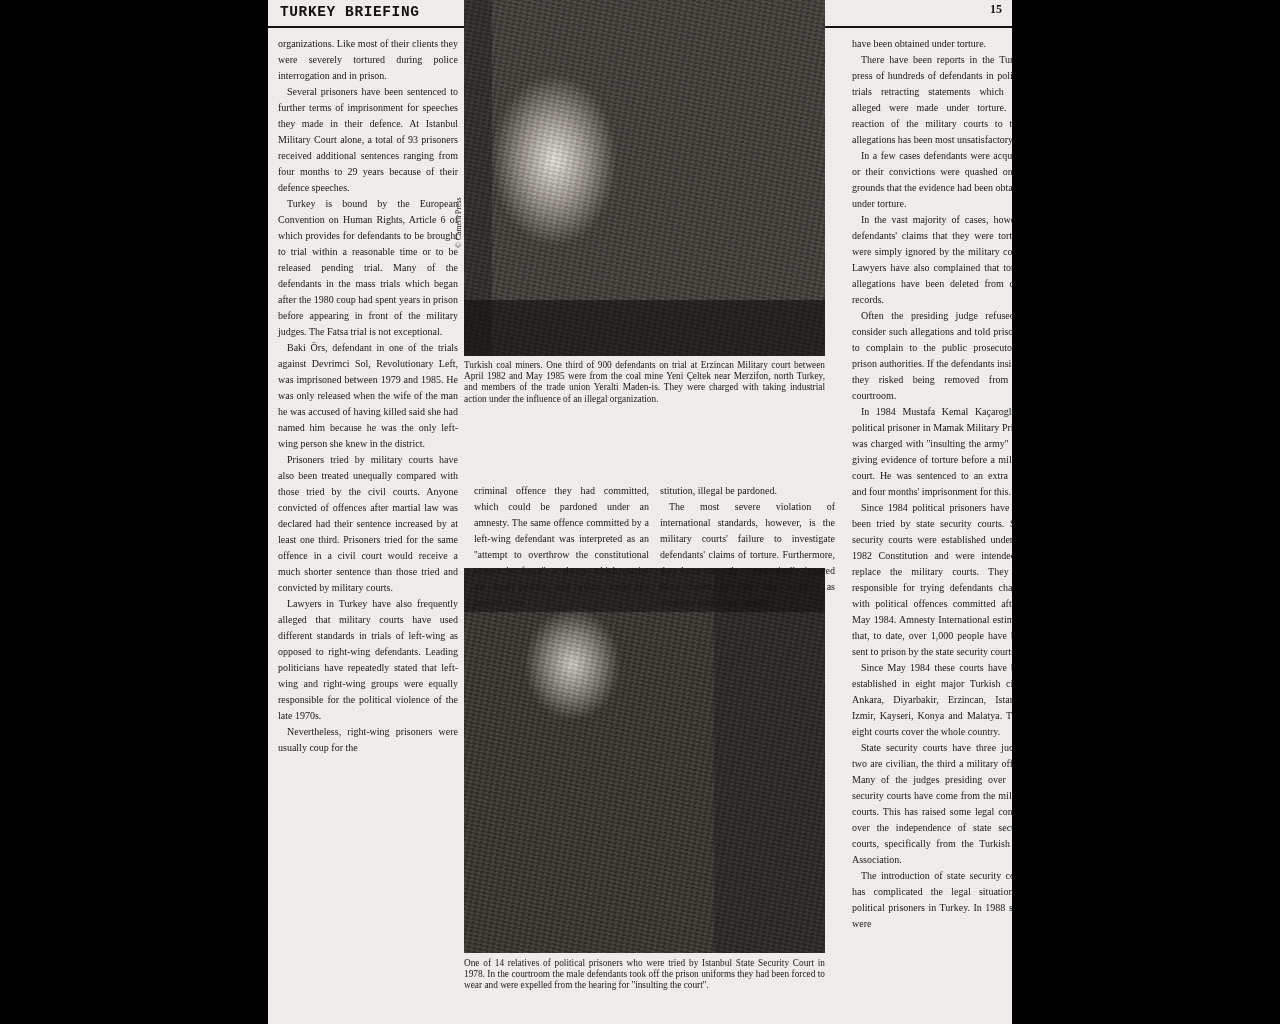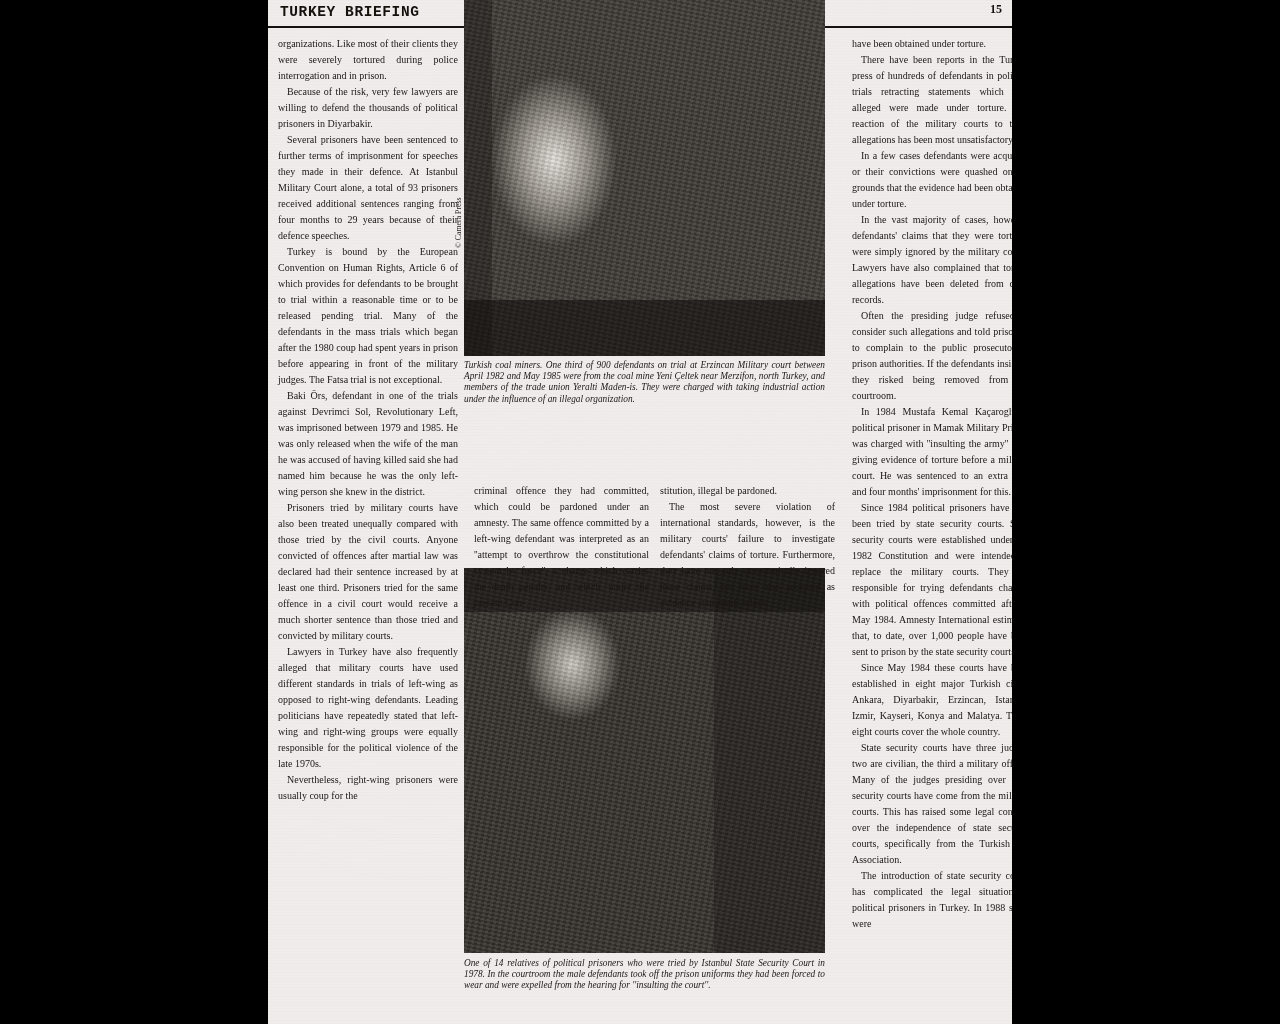--- a/index.html
+++ b/index.html
@@ -119,21 +119,20 @@
       radial-gradient(ellipse 70px 55px at 50% 62%, #e8e4de 0%, #9a958d 45%, #3a3732 85%),
       linear-gradient(190deg, #8a8680 0%, #5c5852 50%, #26231f 100%);
   }
   .photo .dark-strip {
     position: absolute;
     background: rgba(12,10,8,0.55);
   }
   .caption {
     position: absolute;
     font-family: "Liberation Serif", serif;
-    font-style: italic;
     font-size: 9.3px;
     line-height: 11.2px;
     color: #1a1713;
     text-align: justify;
   }
   #caption-top { left: 196px; top: 360px; width: 361px; }
   #caption-bottom { left: 196px; top: 958px; width: 361px; }
   .credit-wrap {
     position: absolute;
     left: 186px;
@@ -179,21 +178,20 @@
     <div class="grain"></div>
     <div class="dark-strip" style="left:0;top:0;width:361px;height:44px;background:rgba(15,13,11,0.5);"></div>
     <div class="dark-strip" style="left:250px;top:0;width:111px;height:385px;background:rgba(18,16,13,0.30);"></div>
   </div>
 
   <div class="caption" id="caption-bottom">One of 14 relatives of political prisoners who were tried by Istanbul State Security Court in 1978. In the courtroom the male defendants took off the prison uniforms they had been forced to wear and were expelled from the hearing for ''insulting the court''.</div>
 
   <div class="cols">
     <div class="col" id="col-left">
         <p class="first">organizations. Like most of their clients they were severely tortured during police interrogation and in prison.</p>
-        <p>Because of the risk, very few lawyers are willing to defend the thousands of political prisoners in Diyarbakir.</p>
         <p>Several prisoners have been sentenced to further terms of imprisonment for speeches they made in their defence. At Istanbul Military Court alone, a total of 93 prisoners received additional sentences ranging from four months to 29 years because of their defence speeches.</p>
         <p>Turkey is bound by the European Convention on Human Rights, Article 6 of which provides for defendants to be brought to trial within a reasonable time or to be released pending trial. Many of the defendants in the mass trials which began after the 1980 coup had spent years in prison before appearing in front of the military judges. The Fatsa trial is not exceptional.</p>
         <p>Baki Örs, defendant in one of the trials against Devrimci Sol, Revolutionary Left, was imprisoned between 1979 and 1985. He was only released when the wife of the man he was accused of having killed said she had named him because he was the only left-wing person she knew in the district.</p>
         <p>Prisoners tried by military courts have also been treated unequally compared with those tried by the civil courts. Anyone convicted of offences after martial law was declared had their sentence increased by at least one third. Prisoners tried for the same offence in a civil court would receive a much shorter sentence than those tried and convicted by military courts.</p>
         <p>Lawyers in Turkey have also frequently alleged that military courts have used different standards in trials of left-wing as opposed to right-wing defendants. Leading politicians have repeatedly stated that left-wing and right-wing groups were equally responsible for the political violence of the late 1970s.</p>
         <p>Nevertheless, right-wing prisoners were usually coup for the</p>
       </div>
     <div class="col" id="col-mid-a">
         <p class="first">criminal offence they had committed, which could be pardoned under an amnesty. The same offence committed by a left-wing defendant was interpreted as an ''attempt to overthrow the constitutional system by force'', a charge which carries the death penalty, and which, under the present Con-</p>
       </div>

